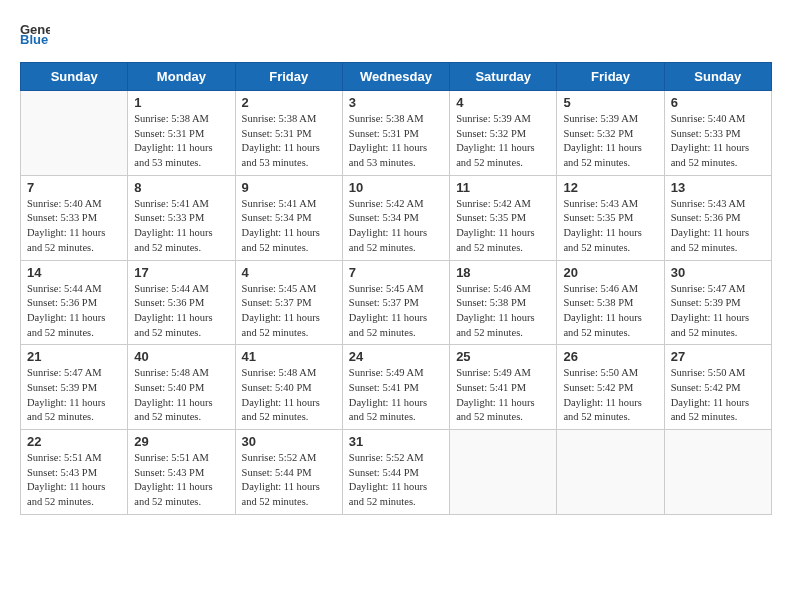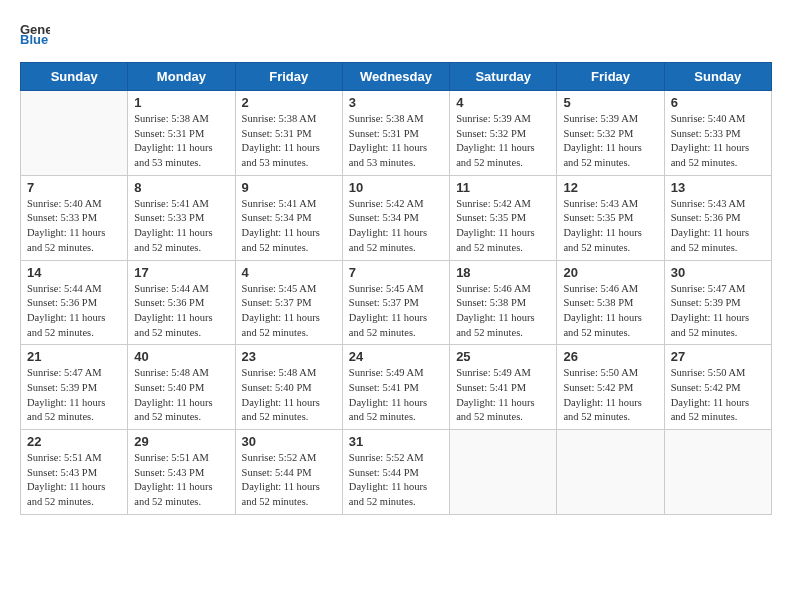--- a/index.html
+++ b/index.html
@@ -196,21 +196,21 @@
       <tr>
         <td>
           <span class="day-num">21</span>
           <div class="day-info">Sunrise: 5:47 AM<br>Sunset: 5:39 PM<br>Daylight: 11 hours<br>and 52 minutes.</div>
         </td>
         <td>
           <span class="day-num">40</span>
           <div class="day-info">Sunrise: 5:48 AM<br>Sunset: 5:40 PM<br>Daylight: 11 hours<br>and 52 minutes.</div>
         </td>
         <td>
-          <span class="day-num">23</span>
+          <span class="day-num">41</span>
           <div class="day-info">Sunrise: 5:48 AM<br>Sunset: 5:40 PM<br>Daylight: 11 hours<br>and 52 minutes.</div>
         </td>
         <td>
           <span class="day-num">24</span>
           <div class="day-info">Sunrise: 5:49 AM<br>Sunset: 5:41 PM<br>Daylight: 11 hours<br>and 52 minutes.</div>
         </td>
         <td>
           <span class="day-num">25</span>
           <div class="day-info">Sunrise: 5:49 AM<br>Sunset: 5:41 PM<br>Daylight: 11 hours<br>and 52 minutes.</div>
         </td>

